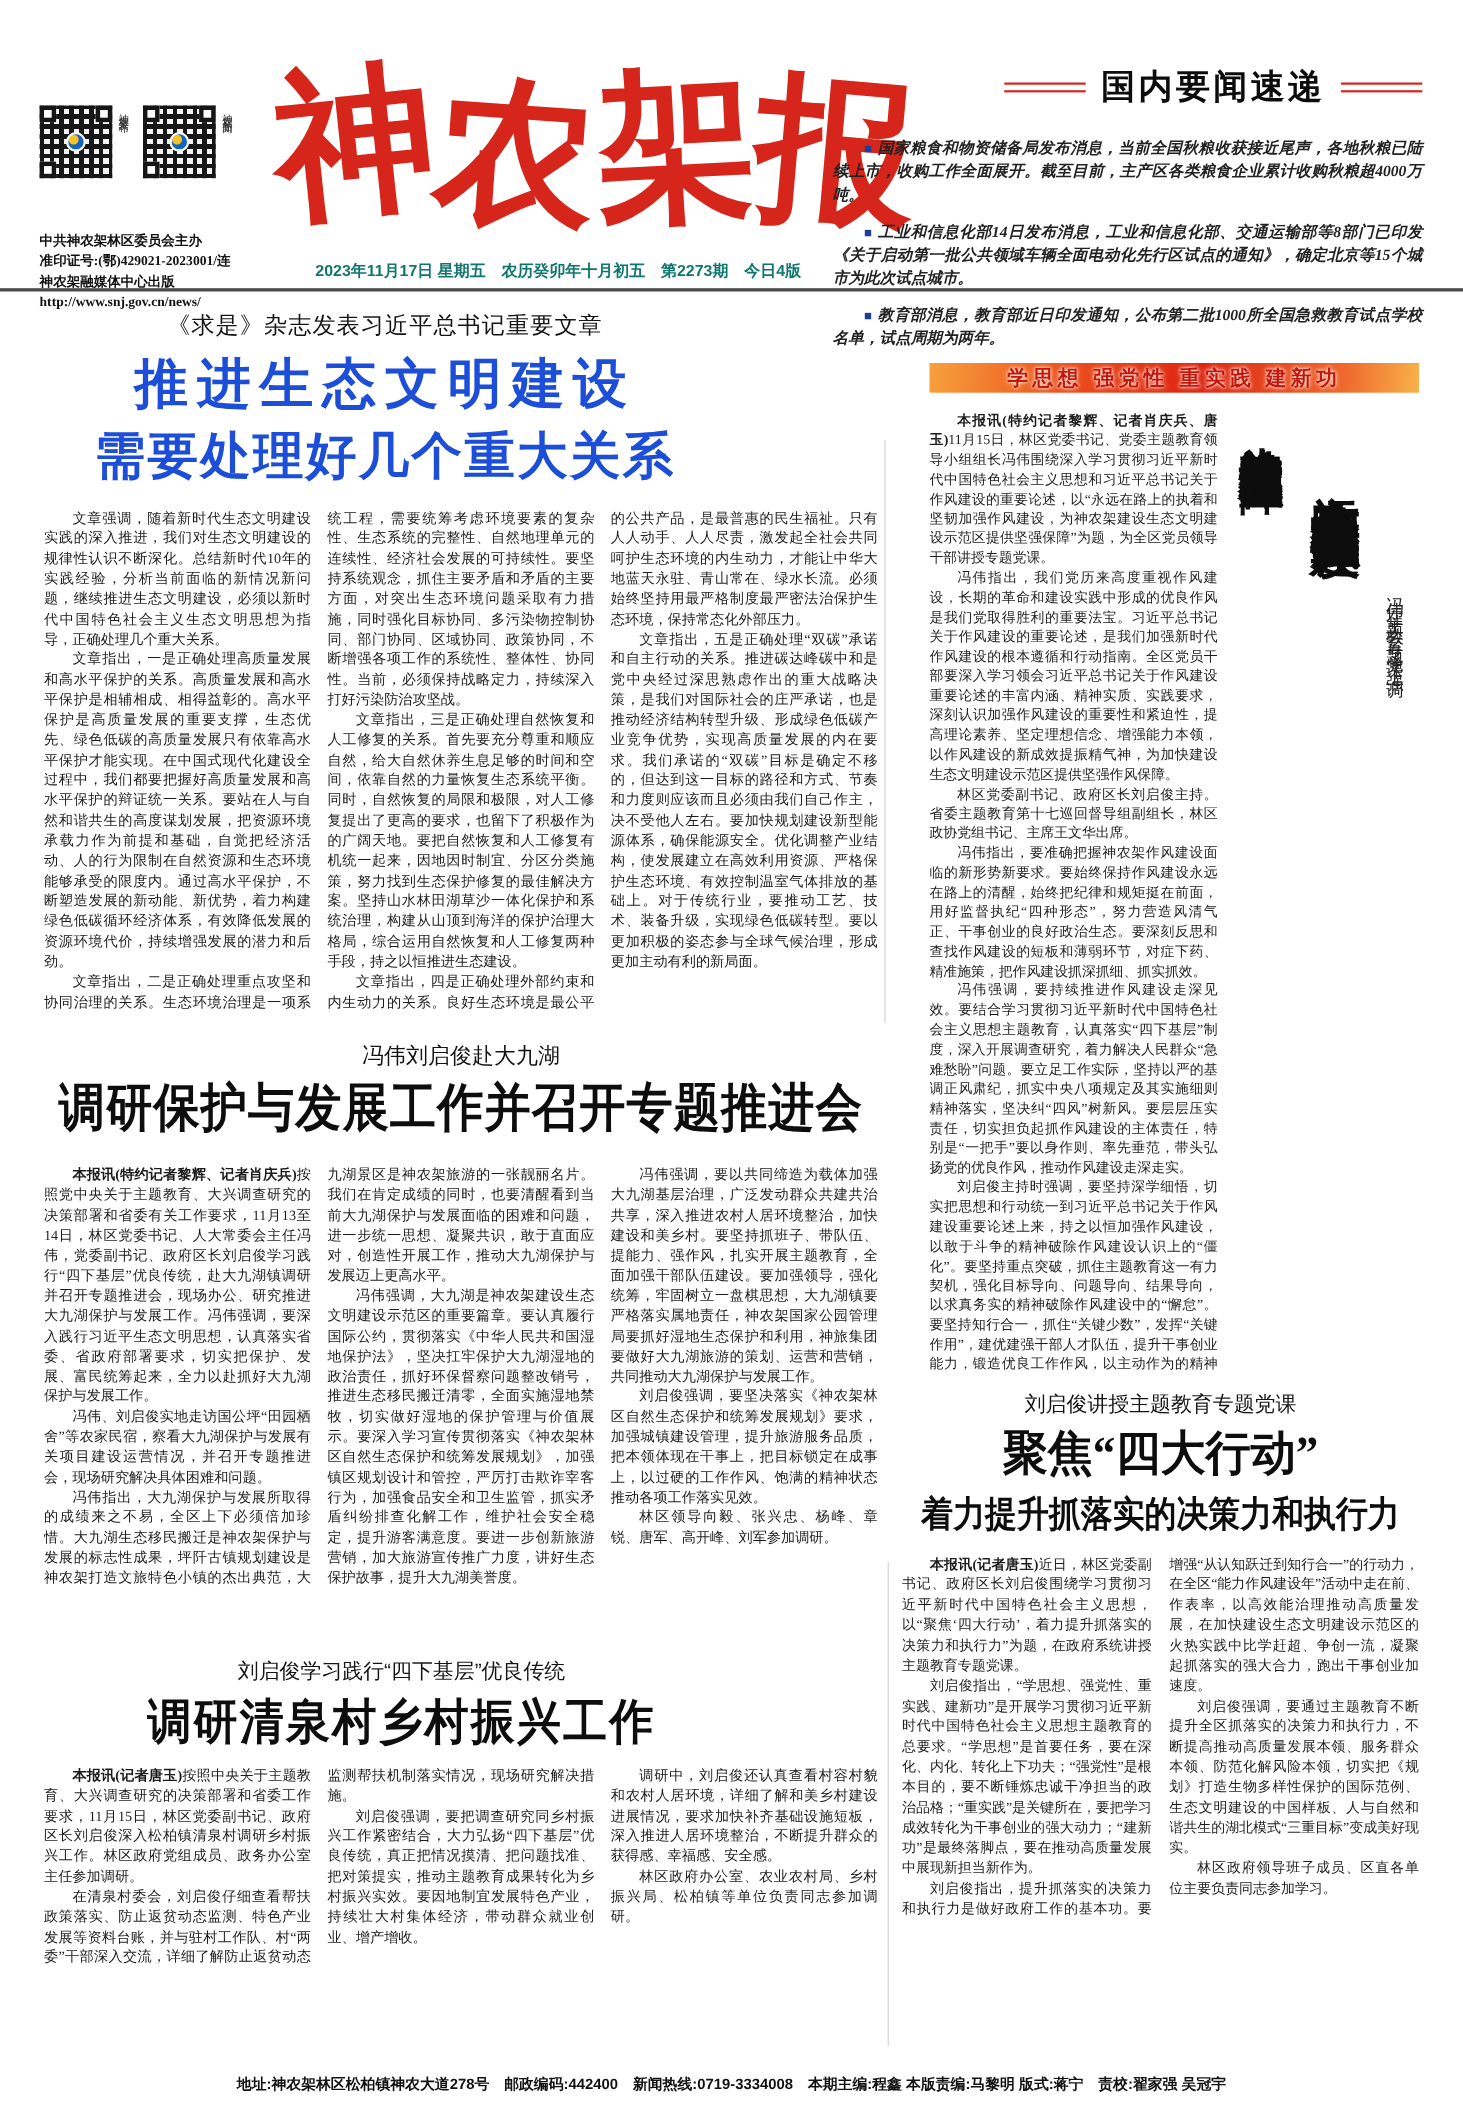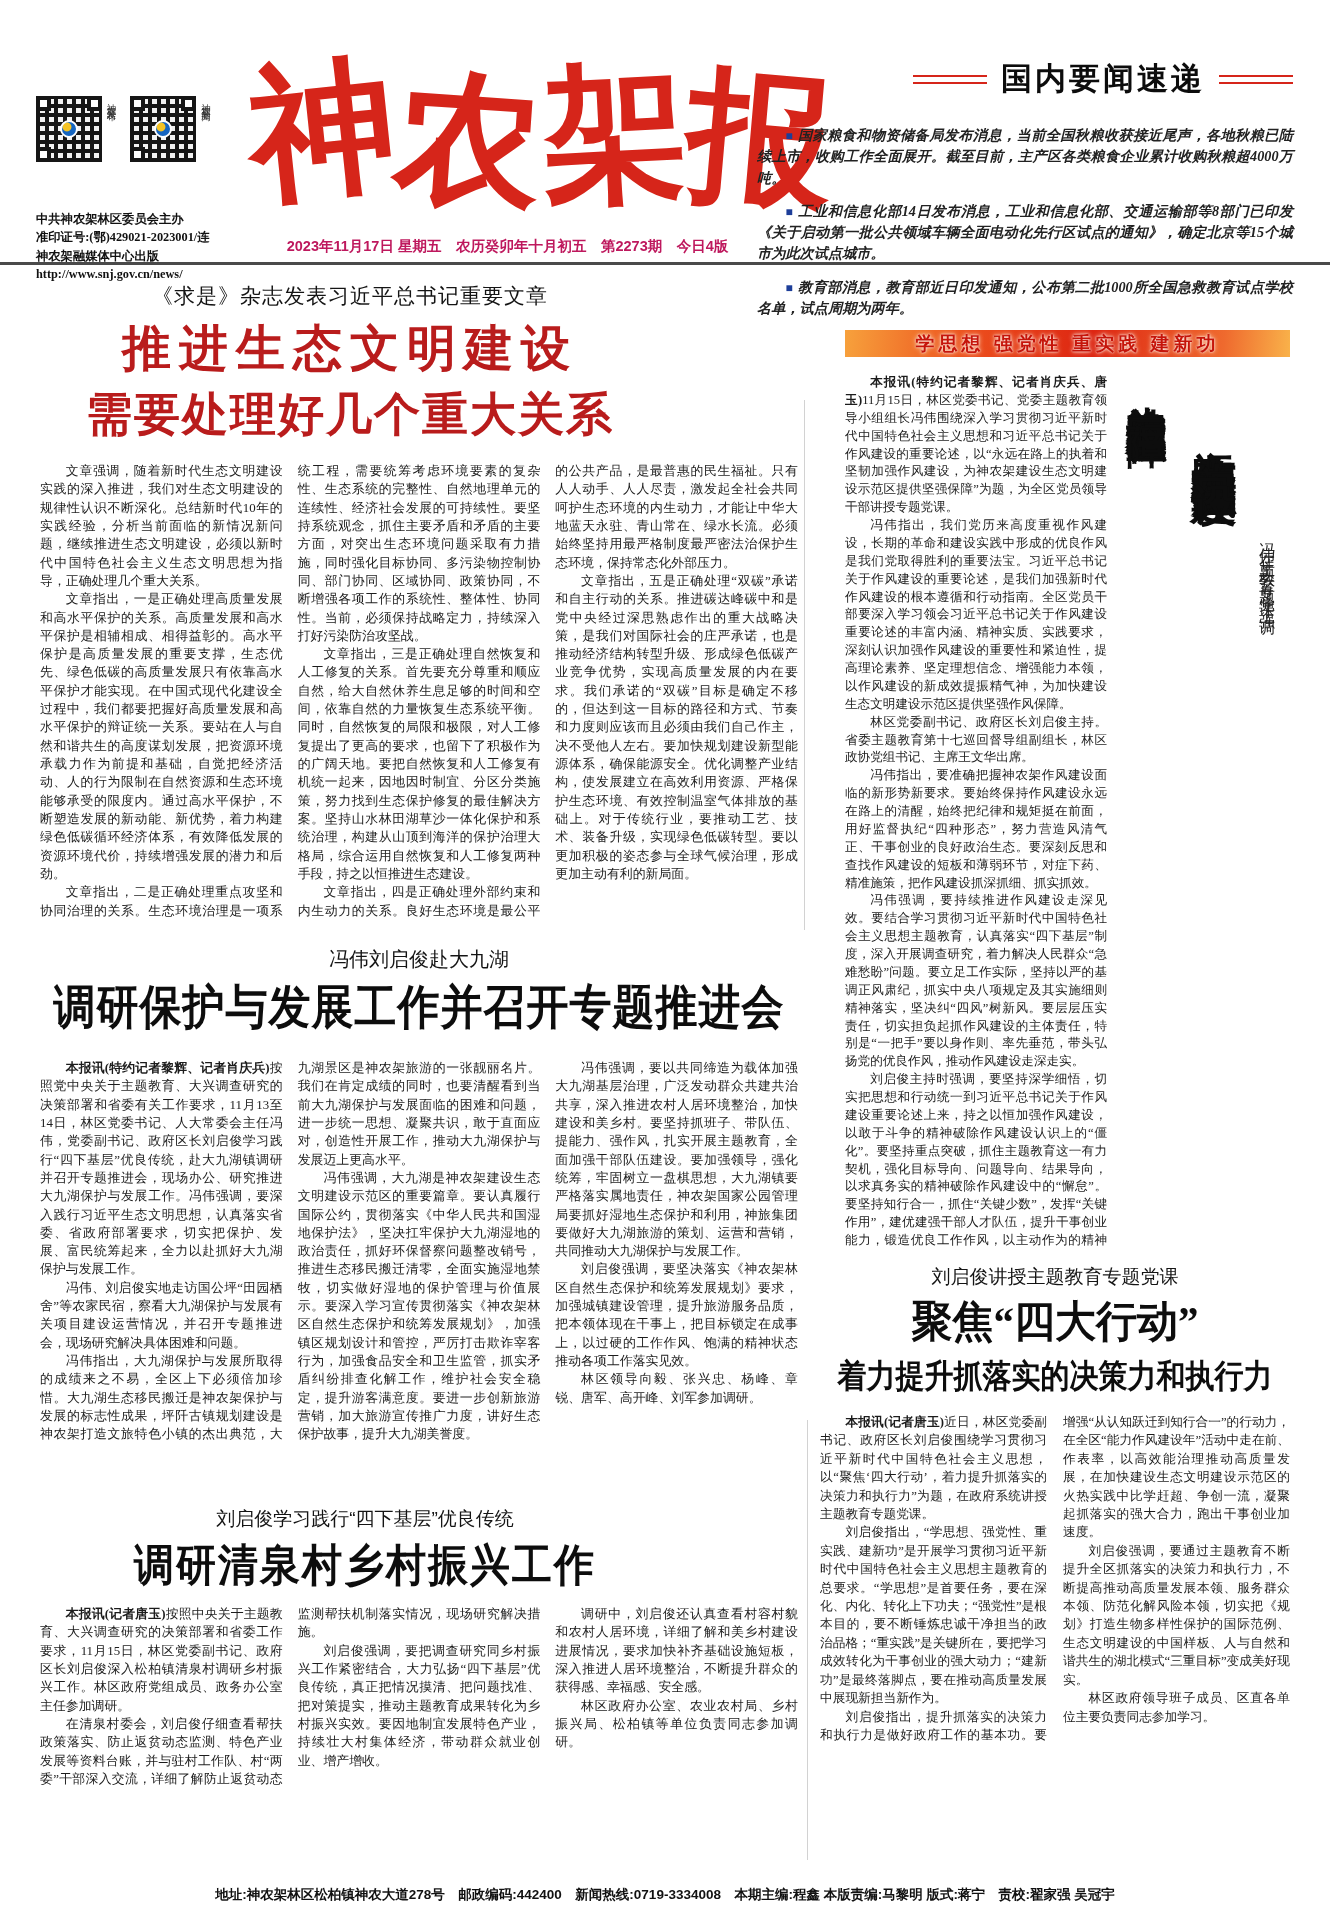--- a/index.html
+++ b/index.html
@@ -24,42 +24,42 @@
   .paper-title{position:absolute;left:250px;top:38px;width:516px;height:190px;display:flex;
                align-items:center;justify-content:space-between;color:#d6251a;
                font-family:"DejaVu Serif",serif;font-weight:bold;}
   .paper-title span{font-size:146px;line-height:1;display:block;}
   .paper-title span:nth-child(1){transform:rotate(-6deg) translateY(-4px);}
   .paper-title span:nth-child(2){transform:rotate(4deg) translateY(6px);}
   .paper-title span:nth-child(3){transform:rotate(-3deg);}
   .paper-title span:nth-child(4){transform:rotate(5deg) translateY(5px);}
 
   .dateline{position:absolute;left:245px;top:237px;width:525px;text-align:center;
-            font-family:"Liberation Sans",sans-serif;font-weight:bold;font-size:14.5px;color:#be185d;}
+            font-family:"Liberation Sans",sans-serif;font-weight:bold;font-size:14.5px;color:#0f766e;}
 
   .digest{position:absolute;left:757px;top:58px;width:536px;}
   .digest-head{display:flex;align-items:center;justify-content:flex-end;gap:14px;}
   .digest-rule{width:74px;height:9px;border-top:2.5px solid #d6251a;border-bottom:2.5px solid #d6251a;box-sizing:border-box;}
   .digest-title{font-size:31px;font-weight:900;letter-spacing:3px;color:#0c0c0c;}
   .digest-items{margin-top:25px;font-style:italic;}
   .digest-item{font-size:14.2px;font-weight:bold;line-height:1.5;text-align:justify;text-indent:2em;
                margin:0 0 12px;color:#222;}
   .digest-item::before{content:"■";color:#1d3e99;margin-right:5px;font-size:12px;}
 
   .m-rule{position:absolute;top:262px;left:0;width:1330px;height:3px;background:#4a4a4a;}
 
   
   .colbody{text-align:justify;overflow:hidden;}
   .colbody p{margin:0;text-indent:2em;}
   .kicker{font-family:"Liberation Sans",sans-serif;color:#141414;margin-top:10px;}
 
   
   .qiushi{position:absolute;left:40px;top:272px;width:758px;}
   .qiushi .kicker{width:620px;text-align:center;font-size:21px;letter-spacing:1px;}
-  .qiushi .h1{width:620px;text-align:center;font-family:"Liberation Sans",sans-serif;font-weight:900;color:#b91c1c;}
+  .qiushi .h1{width:620px;text-align:center;font-family:"Liberation Sans",sans-serif;font-weight:900;color:#1d4ed8;}
   .qiushi .q1{font-size:49px;letter-spacing:8px;margin-top:6px;}
   .qiushi .q2{font-size:46px;letter-spacing:2px;margin-top:2px;}
   .qiushi .colbody{margin-top:16px;height:534px;column-count:3;column-gap:15px;
                    font-size:12.9px;line-height:1.42;}
 
   
   .fengwei{position:absolute;left:812px;top:330px;width:480px;}
   .banner{margin-left:33px;width:445px;height:27px;display:flex;align-items:center;justify-content:center;
           background:linear-gradient(95deg,#f7a13c 0%,#ec4f1d 28%,#dd2512 55%,#ef6a2e 85%,#f9b24a 100%);}
   .banner span{font-family:"Liberation Sans",sans-serif;font-size:19px;font-weight:900;letter-spacing:4px;

